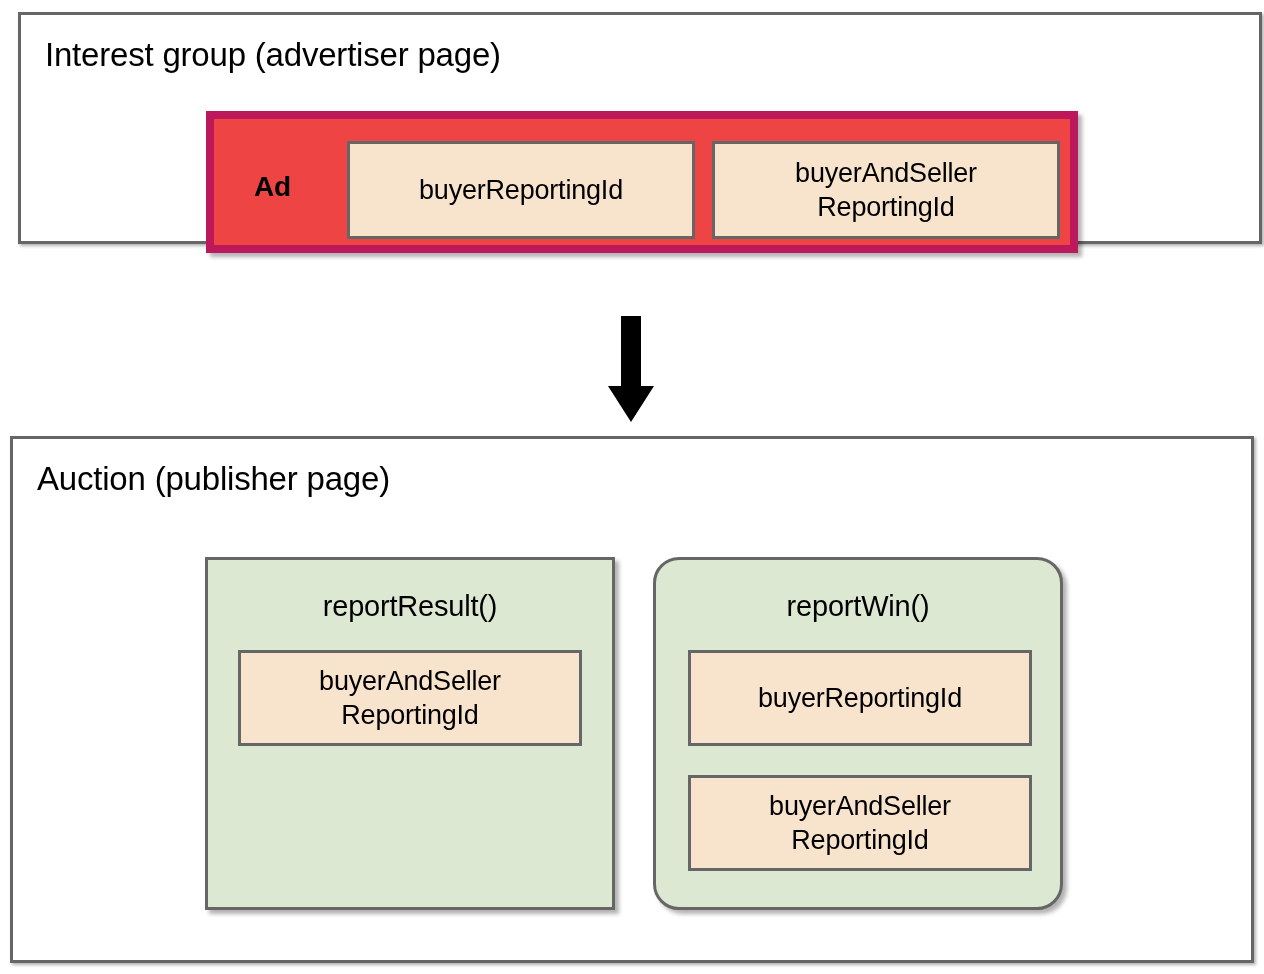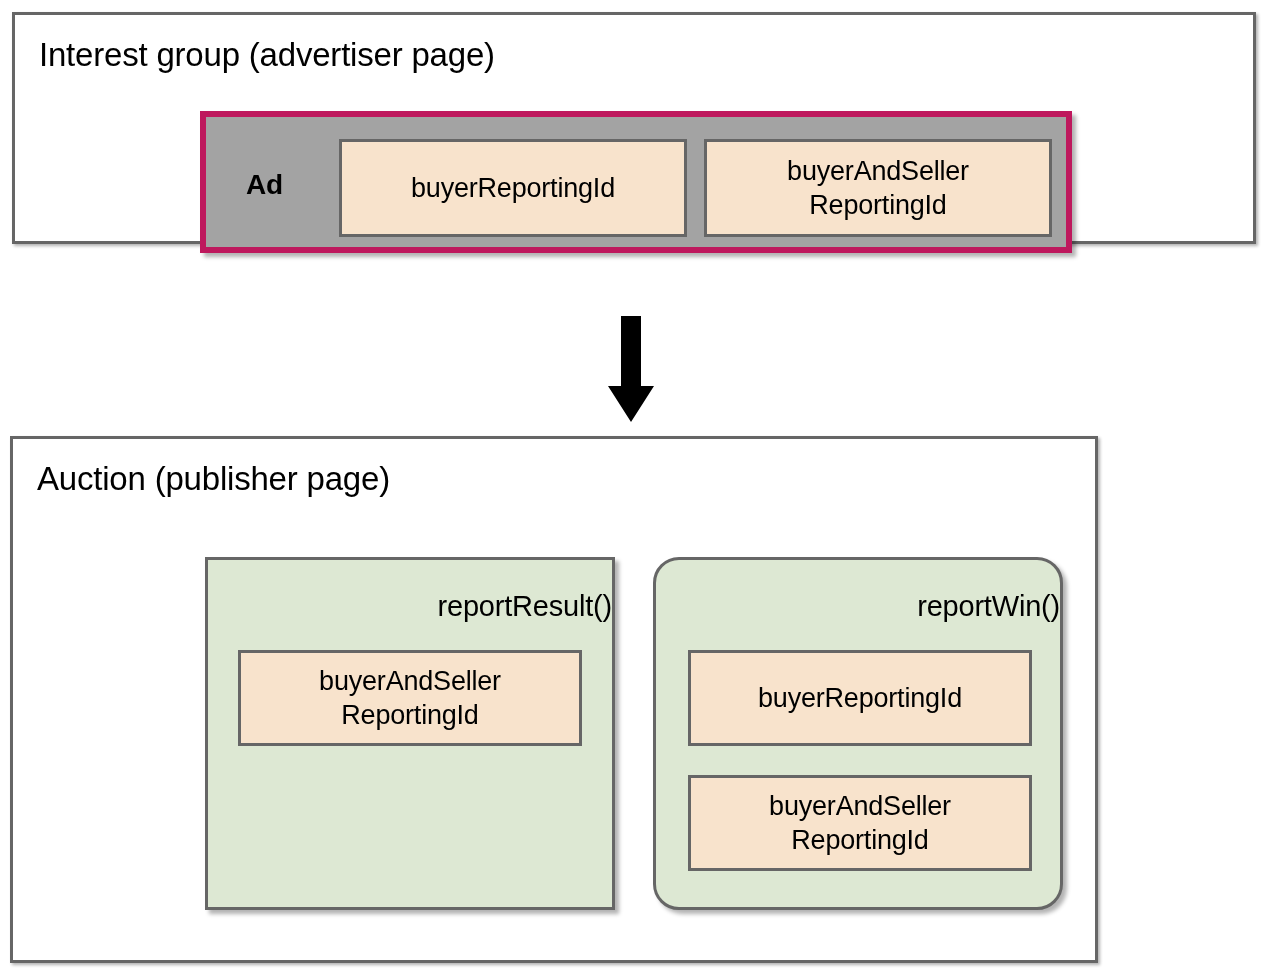--- a/index.html
+++ b/index.html
@@ -23,29 +23,29 @@
 
   
   .panel {
     position: absolute;
     background: #ffffff;
     border: 3px solid #666666;
     box-sizing: border-box;
     box-shadow: 2px 2px 3px rgba(0,0,0,0.30);
   }
   #panel-top {
-    left: 12px;
+    left: 18px;
     top: 12px;
     width: 1244px;
     height: 232px;
   }
   #panel-bottom {
     left: 10px;
     top: 436px;
-    width: 1088px;
+    width: 1244px;
     height: 527px;
   }
 
   .panel-title {
     position: absolute;
     left: 24px;
     top: 20px;
     font-size: 33px;
     line-height: 40px;
     letter-spacing: -0.2px;
@@ -53,22 +53,22 @@
     white-space: nowrap;
   }
 
   
   #ad-container {
     position: absolute;
     left: 185px;
     top: 96px;
     width: 872px;
     height: 142px;
-    background: #a3a3a3;
-    border: 6px solid #be185d;
+    background: #ef4444;
+    border: 8px solid #be185d;
     box-sizing: border-box;
     box-shadow: 4px 4px 4px rgba(0,0,0,0.30);
   }
   #ad-label {
     position: absolute;
     left: 40px;
     top: 0;
     height: 136px;
     display: flex;
     align-items: center;
@@ -134,21 +134,21 @@
     top: 118px;
     width: 410px;
     height: 353px;
     border-radius: 26px;
   }
   .fn-title {
     position: absolute;
     left: 0;
     right: 0;
     top: 28px;
-    text-align: right;
+    text-align: center;
     font-size: 29px;
     line-height: 36px;
     letter-spacing: -0.2px;
   }
 
   #rr-peach-1 {
     left: 30px;
     top: 90px;
     width: 344px;
     height: 96px;

